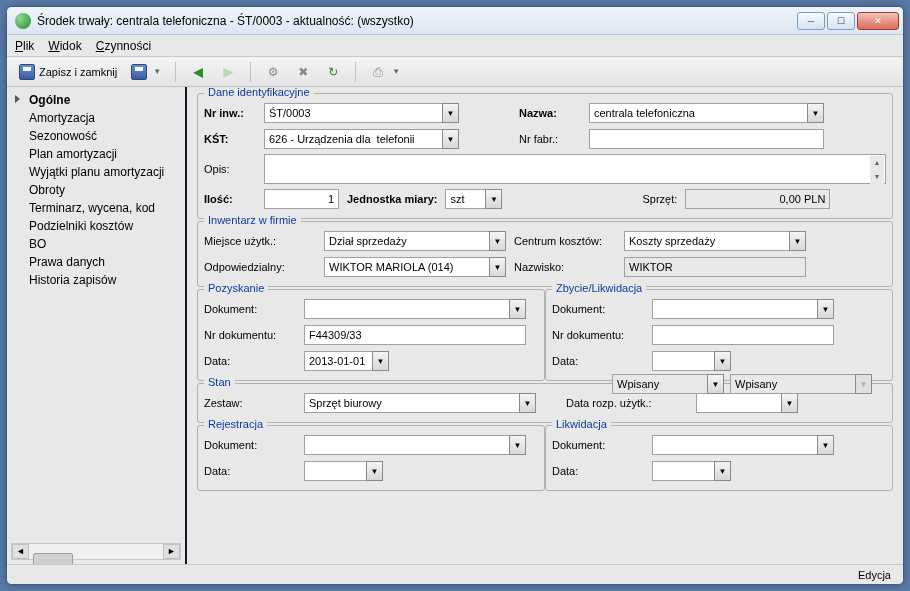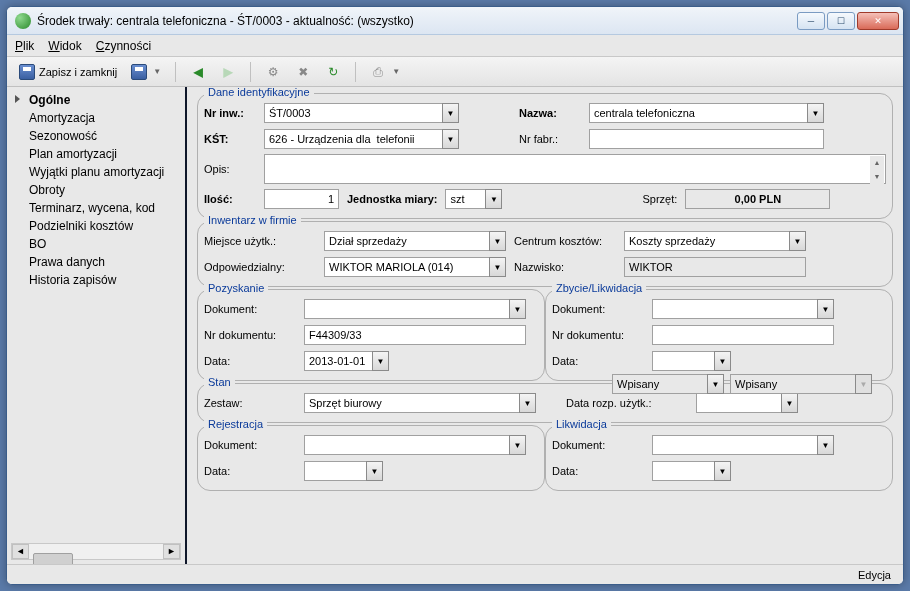--- a/index.html
+++ b/index.html
@@ -29,21 +29,21 @@
 .sidebar { width: 180px; background: #e8e8e8; border-right: 2px solid #0f172a; padding: 4px; display: flex; flex-direction: column; }
 .navlist { flex: 1; overflow: hidden; }
 .navitem { padding: 2px 4px 2px 18px; font-size: 12px; white-space: nowrap; cursor: pointer; position: relative; }
 .navitem.sel { font-weight: bold; }
 .navitem.sel::before { content: ''; position: absolute; left: 4px; top: 4px; width: 0; height: 0; border-left: 5px solid #555; border-top: 4px solid transparent; border-bottom: 4px solid transparent; }
 .hscroll { height: 17px; background: #f0f0f0; border: 1px solid #c8c8c8; display: flex; align-items: center; }
 .hscroll .arrow { width: 17px; height: 15px; background: #e0e0e0; border: 1px solid #c0c0c0; text-align: center; font-size: 9px; line-height: 13px; }
 .hscroll .track { flex: 1; position: relative; }
 .hscroll .thumb { position: absolute; left: 4px; width: 40px; height: 13px; top: 1px; background: #d0d0d0; border: 1px solid #a0a0a0; border-radius: 2px; }
 .content { flex: 1; padding: 6px 10px; overflow: hidden; }
-.groupbox { border: 1px solid #b0b0b0; border-radius: 13px; padding: 8px 6px 4px 6px; margin-bottom: 2px; position: relative; }
+.groupbox { border: 1px solid #b0b0b0; border-radius: 3px; padding: 8px 6px 4px 6px; margin-bottom: 2px; position: relative; }
 .legend { position: absolute; top: -8px; left: 6px; background: #e8e8e8; padding: 0 4px; color: #0a3a9a; font-size: 11px; }
 .row { display: flex; align-items: center; margin-bottom: 4px; min-height: 22px; }
 .lbl { font-size: 11px; }
 .bold { font-weight: bold; }
 .input { height: 20px; border: 1px solid #a0a0a0; background: #fff; font-size: 11px; padding: 0 4px; }
 .input.ro { background: #e8e8e8; }
 .combo { display: flex; }
 .combo .input { border-right: none; }
 .combo .cbtn { width: 17px; height: 20px; background: linear-gradient(#f4f4f4,#d8d8d8); border: 1px solid #8a8a8a; display: flex; align-items: center; justify-content: center; font-size: 8px; }
 .textarea { border: 1px solid #a0a0a0; background: #fff; height: 30px; position: relative; }
@@ -166,21 +166,21 @@
         </div>
         <div class="row">
           <span class="lbl bold" style="width:60px">Ilość:</span>
           <input class="input" style="width: 75px; text-align: right;" value="1">
           <span class="lbl bold" style="margin:0 8px">Jednostka miary:</span>
           <div class="combo">
               <input class="input" style="width: 40px;" value="szt">
               <div class="cbtn">▼</div>
             </div>
           <span class="lbl" style="margin-left:140px">Sprzęt:</span>
-          <input class="input ro" style="width: 145px; text-align: center; margin-left: 8px; font-weight: bold;" readonly="" value="0,00 PLN">
+          <input class="input ro" style="width: 145px; text-align: right; margin-left: 8px;" readonly="" value="0,00 PLN">
         </div>
       </div>
 
       <div class="groupbox">
         <div class="legend">Inwentarz w firmie</div>
         <div class="row">
           <span class="lbl" style="width:120px">Miejsce użytk.:</span>
           <div class="combo">
               <input class="input" style="width: 165px;" value="Dział sprzedaży">
               <div class="cbtn">▼</div>

